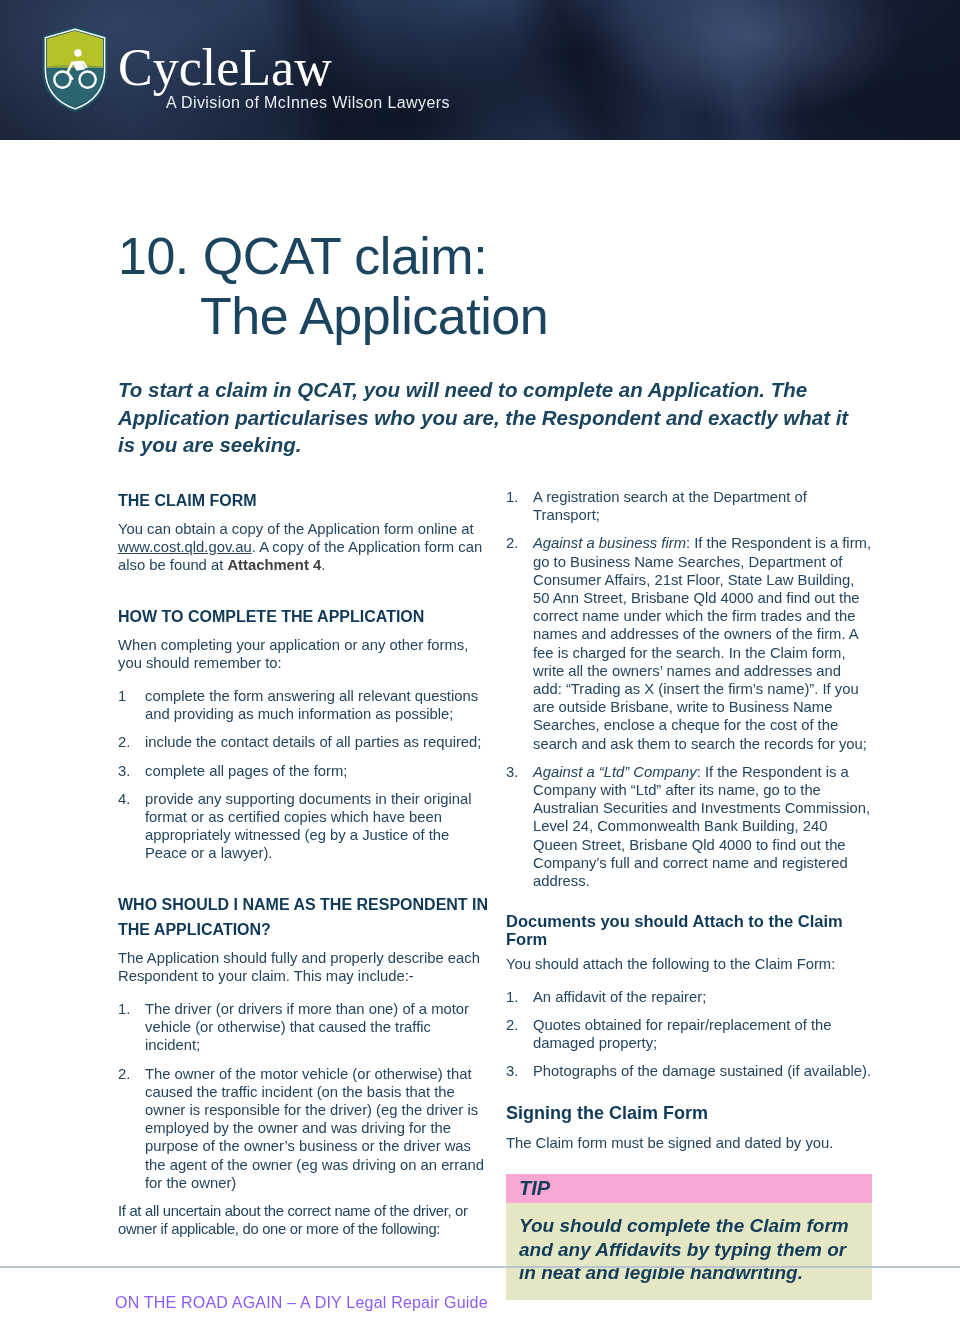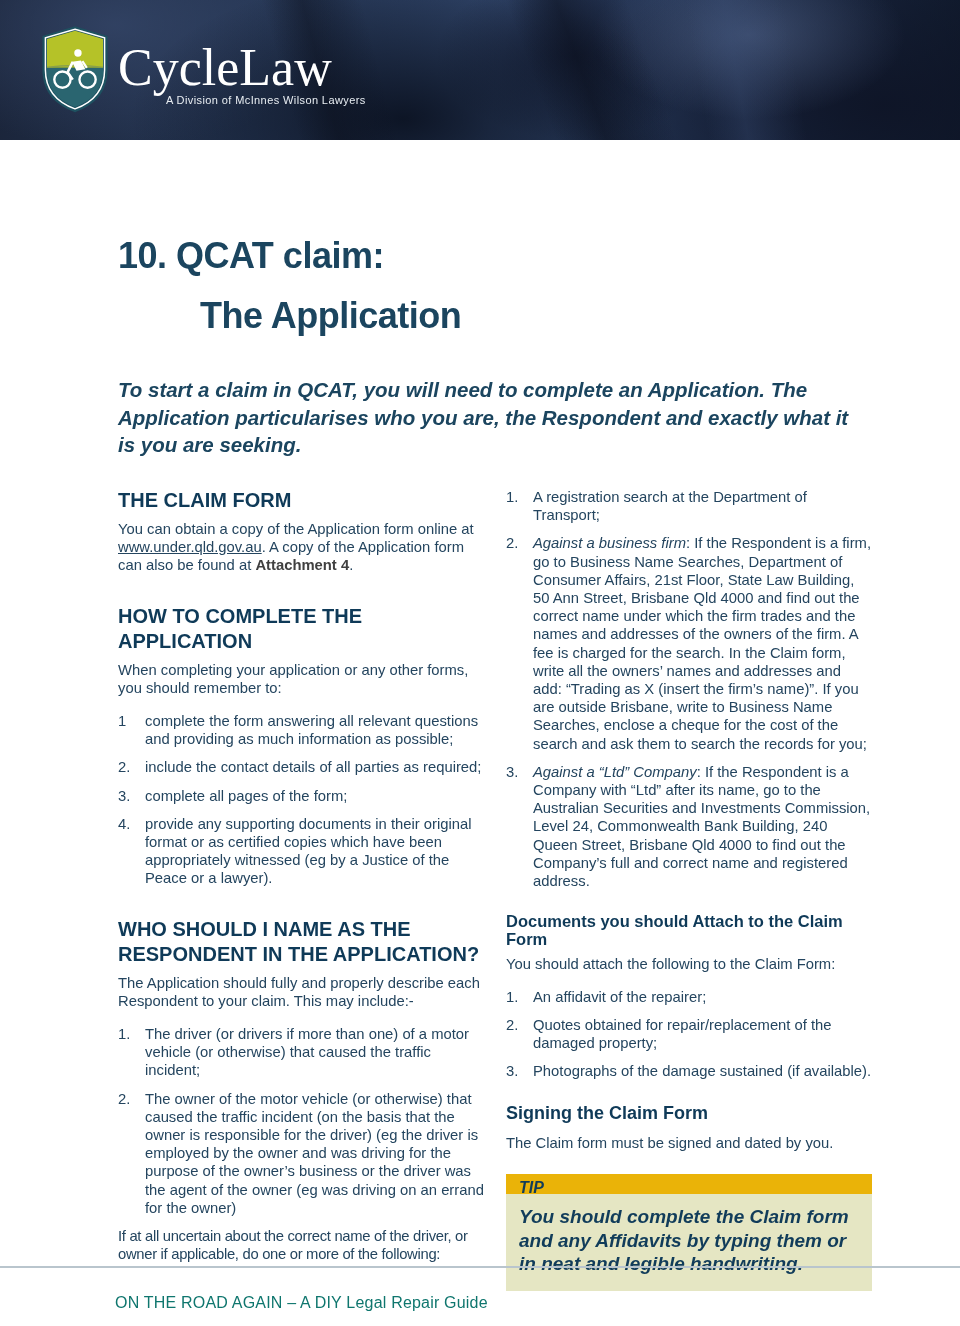--- a/index.html
+++ b/index.html
@@ -26,65 +26,65 @@
       linear-gradient(70deg, transparent 55%, rgba(8,12,24,.5) 60%, transparent 67%),
       linear-gradient(80deg, transparent 72%, rgba(60,80,120,.35) 76%, transparent 82%);
   }
   .logo { position:absolute; left:38px; top:24px; display:flex; align-items:flex-start; }
   .shield { width:74px; height:92px; margin-right:6px; }
   .wordmark-wrap { padding-top:16px; }
   .wordmark {
     font-family:"Liberation Serif", serif; color:#ffffff; font-size:52px; line-height:56px;
     font-weight:400; letter-spacing:0px;
   }
-  .tagline { color:#e8edf2; font-size:11px; letter-spacing:.4px; margin:-2px 16px 0 48px; }
+  .tagline { color:#e8edf2; font-size:16px; letter-spacing:.4px; margin:-2px 16px 0 48px; }
   
   .chapter-title {
-    margin:86px 0 0 118px; color:#1b455f; font-weight:700; font-size:36px;
+    margin:86px 0 0 118px; color:#1b455f; font-weight:400; font-size:52px;
     line-height:60px; letter-spacing:-.5px;
   }
   .chapter-title .line2 { padding-left:82px; }
   .intro {
     margin:30px 0 0 118px; width:752px; color:#1b455f;
     font-size:20.5px; line-height:27.5px; font-weight:bold; font-style:italic;
   }
   
   .col { position:absolute; top:488px; font-size:14.8px; line-height:18.2px; }
   .col-left  { left:118px; width:372px; }
   .col-right { left:506px; width:366px; }
-  .h-caps  { color:#0f3a58; font-size:20px; line-height:25px; font-weight:bold; margin:0 0 7px; }
+  .h-caps  { color:#0f3a58; font-size:16px; line-height:25px; font-weight:bold; margin:0 0 7px; }
   .mt      { margin-top:29px; }
   .h-mixed { color:#0f3a58; font-size:16.5px; font-weight:bold; margin:22px 0 6px; }
   .h-sign  { color:#0f3a58; font-size:18px;  font-weight:bold; margin:23px 0 12px; }
   p.body   { margin:0 0 15px; }
   .row { display:flex; margin:0 0 10px; }
   .row .num { flex:0 0 27px; }
   .row .txt { flex:1; }
   .cond { letter-spacing:-.3px; margin-top:16px; }
   a.doclink { color:inherit; text-decoration:underline; }
   b.attach { color:#404040; }
   i.lead-it { font-style:italic; }
   
   .tipbox { margin-top:22px; width:366px; }
   .tip-head {
-    background:#eab308; height:20px; padding:5px 0 0 13px;
-    color:#113c5a; font-size:16px; font-weight:bold; font-style:italic;
+    background:#f9a8d4; height:29px; padding:5px 0 0 13px;
+    color:#113c5a; font-size:20px; font-weight:bold; font-style:italic;
   }
   .tip-body {
     background:#e5e6c3; padding:11px 14px 15px 13px;
     color:#113c5a; font-size:19px; line-height:23.5px; font-weight:bold; font-style:italic;
   }
   
   .rule { position:absolute; left:0; right:0; top:1266px; height:2px; background:#b9c5cd; }
   .pagenum {
     position:absolute; left:26px; top:1348px; font-size:33px; font-weight:300;
     color:#99a4ad; letter-spacing:1px;
   }
   .foot-text {
-    position:absolute; left:115px; top:1294px; font-size:16px; color:#0f766e; letter-spacing:.2px;
+    position:absolute; left:115px; top:1294px; font-size:16px; color:#8b5cf6; letter-spacing:.2px;
   }
 </style>
 </head>
 <body>
 
 <div class="hero">
   <div class="hero-streak"></div>
   <div class="logo">
     <svg class="shield" viewBox="0 0 100 122">
       <defs>
@@ -117,21 +117,21 @@
 <h1 class="chapter-title">
   <div class="line1">10. QCAT claim:</div>
   <div class="line2">The Application</div>
 </h1>
 
 <p class="intro">To start a claim in QCAT, you will need to complete an Application. The Application particularises who you are, the Respondent and exactly what it is you are seeking.</p>
 
 <div class="col col-left">
 
   <h3 class="h-caps">THE CLAIM FORM</h3>
-  <p class="body"><span>You can obtain a copy of the Application form online at </span><a class="doclink" href="#">www.under.qld.gov.au</a><span>. A copy of the Application form can also be found at </span><b class="attach">Attachment 4</b><span>.</span></p>
+  <p class="body"><span>You can obtain a copy of the Application form online at </span><a class="doclink" href="#">www.cost.qld.gov.au</a><span>. A copy of the Application form can also be found at </span><b class="attach">Attachment 4</b><span>.</span></p>
 
   <h3 class="h-caps mt">HOW TO COMPLETE THE APPLICATION</h3>
   <p class="body">When completing your application or any other forms, you should remember to:</p>
 
   <div class="row">
     <span class="num">1</span>
     <span class="txt">complete the form answering all relevant questions and providing as much information as possible;</span>
   </div>
   <div class="row">
     <span class="num">2.</span>

